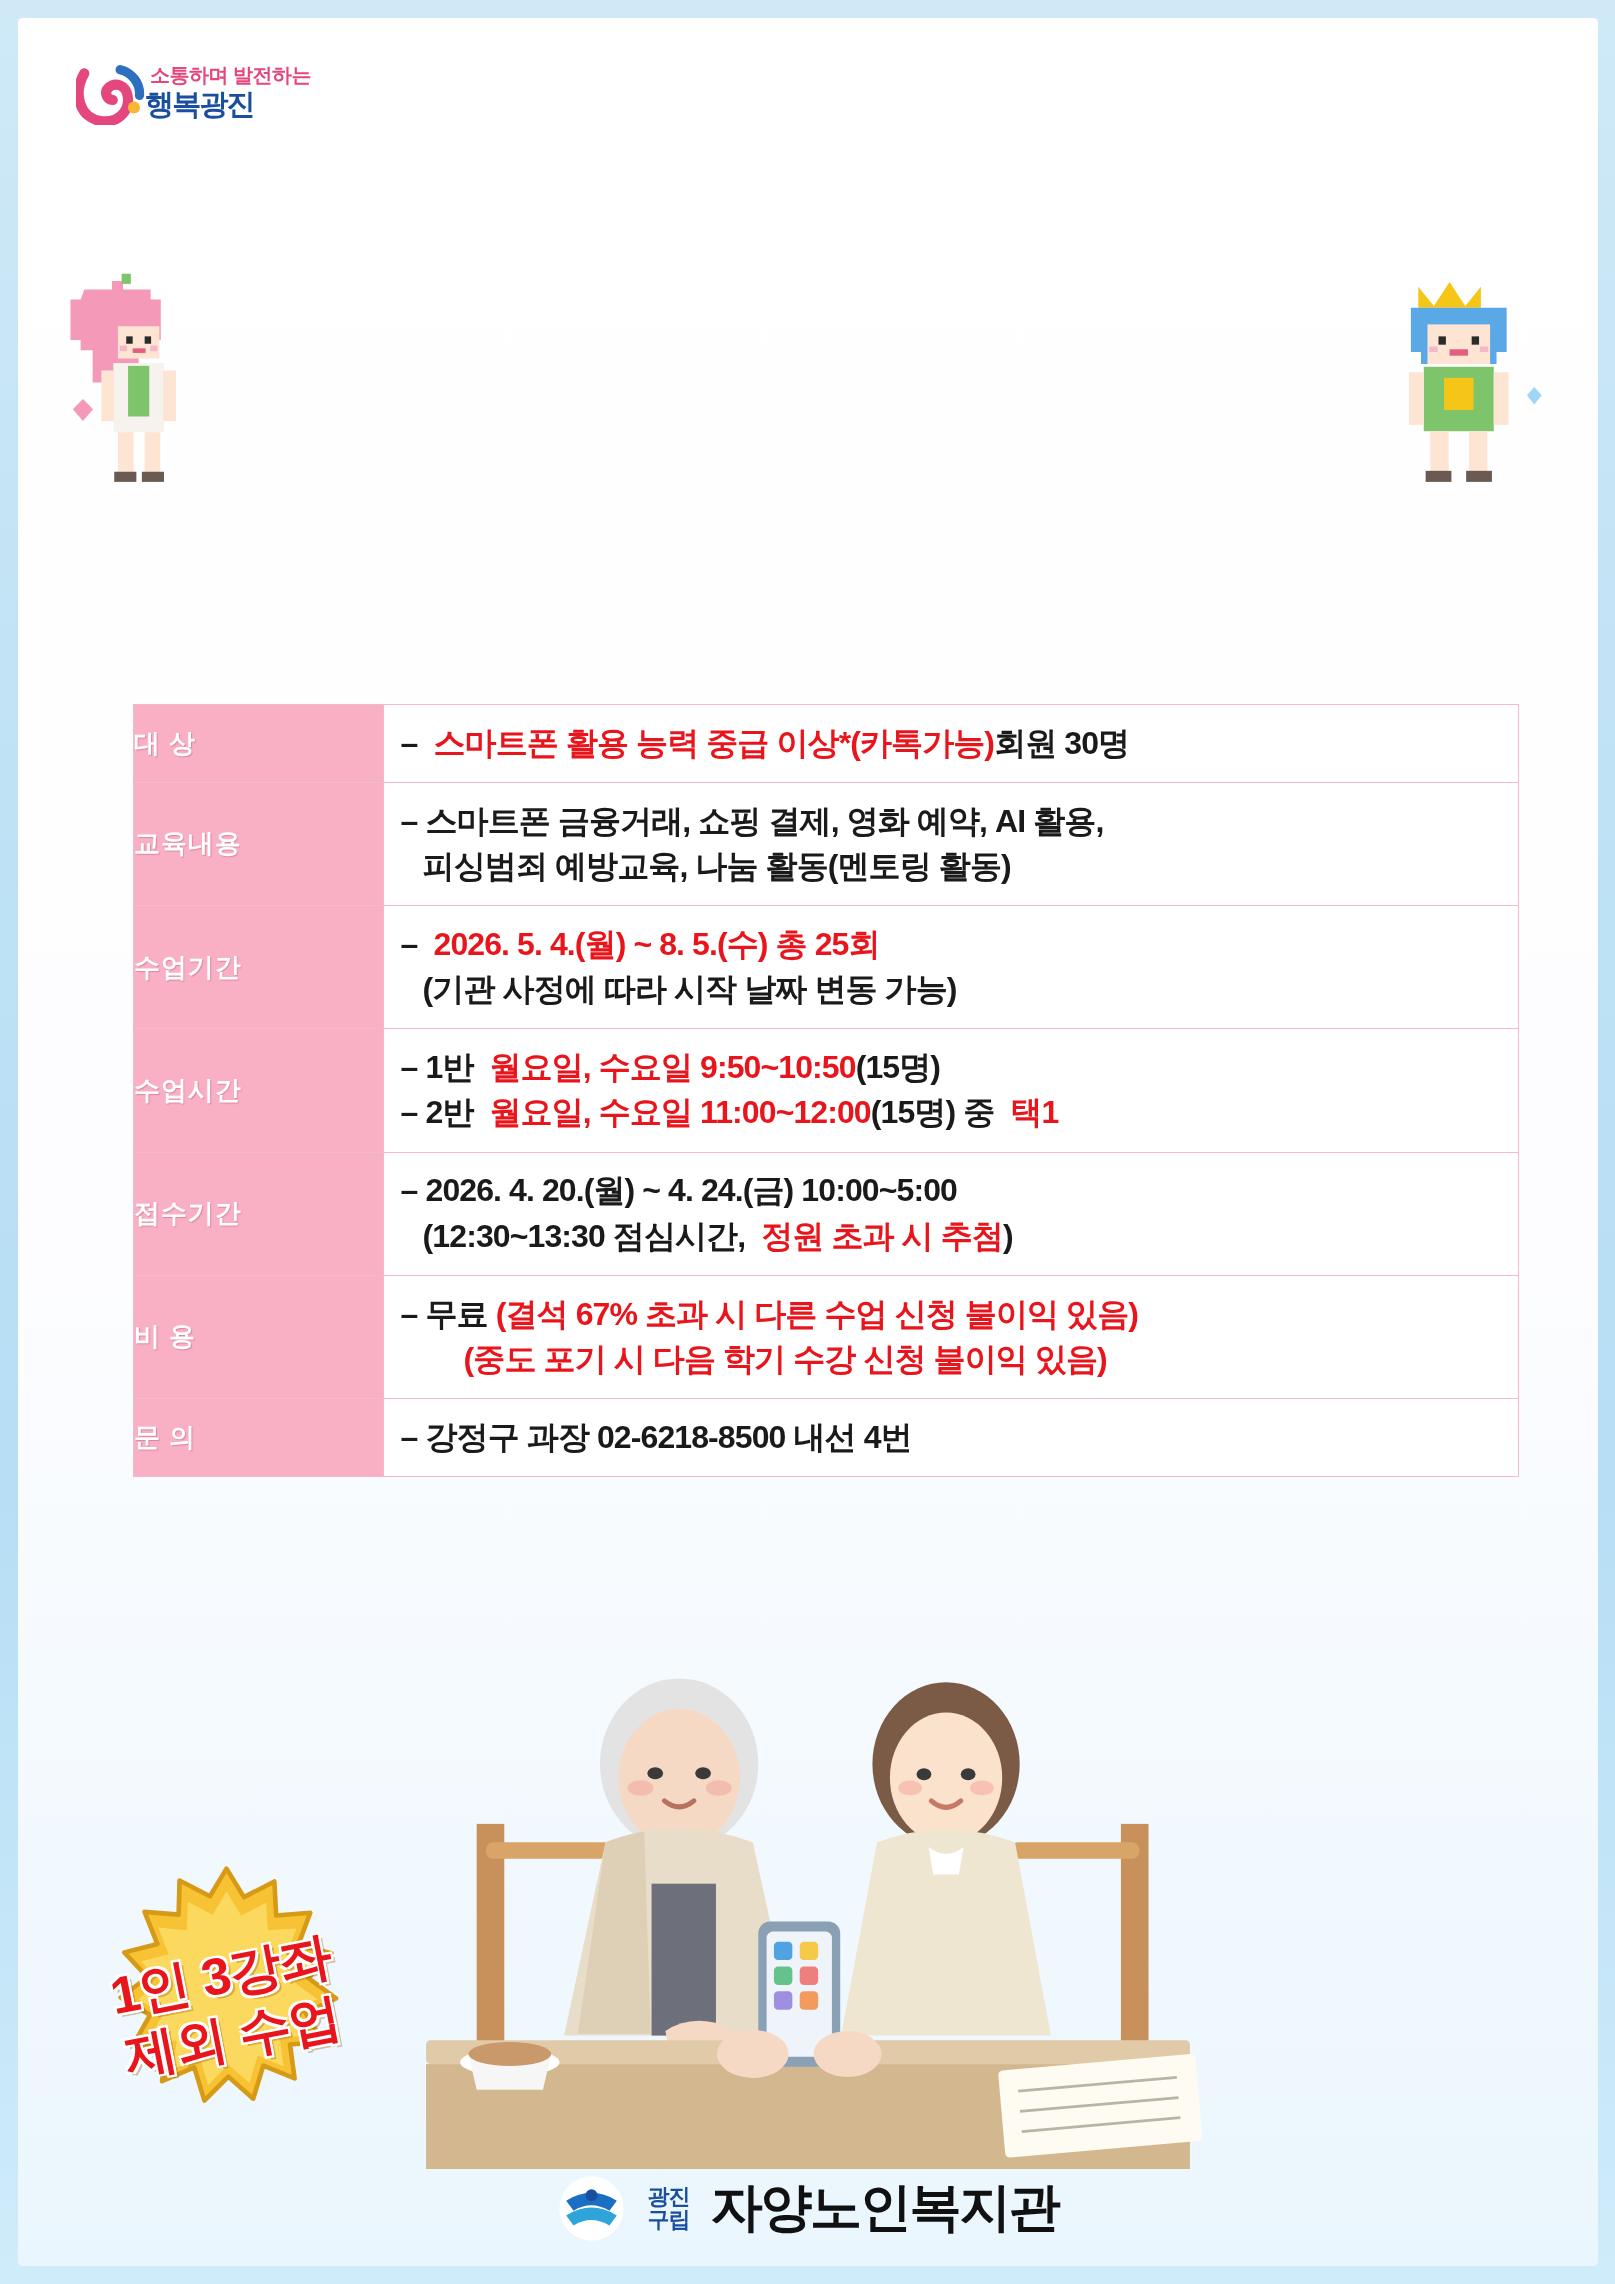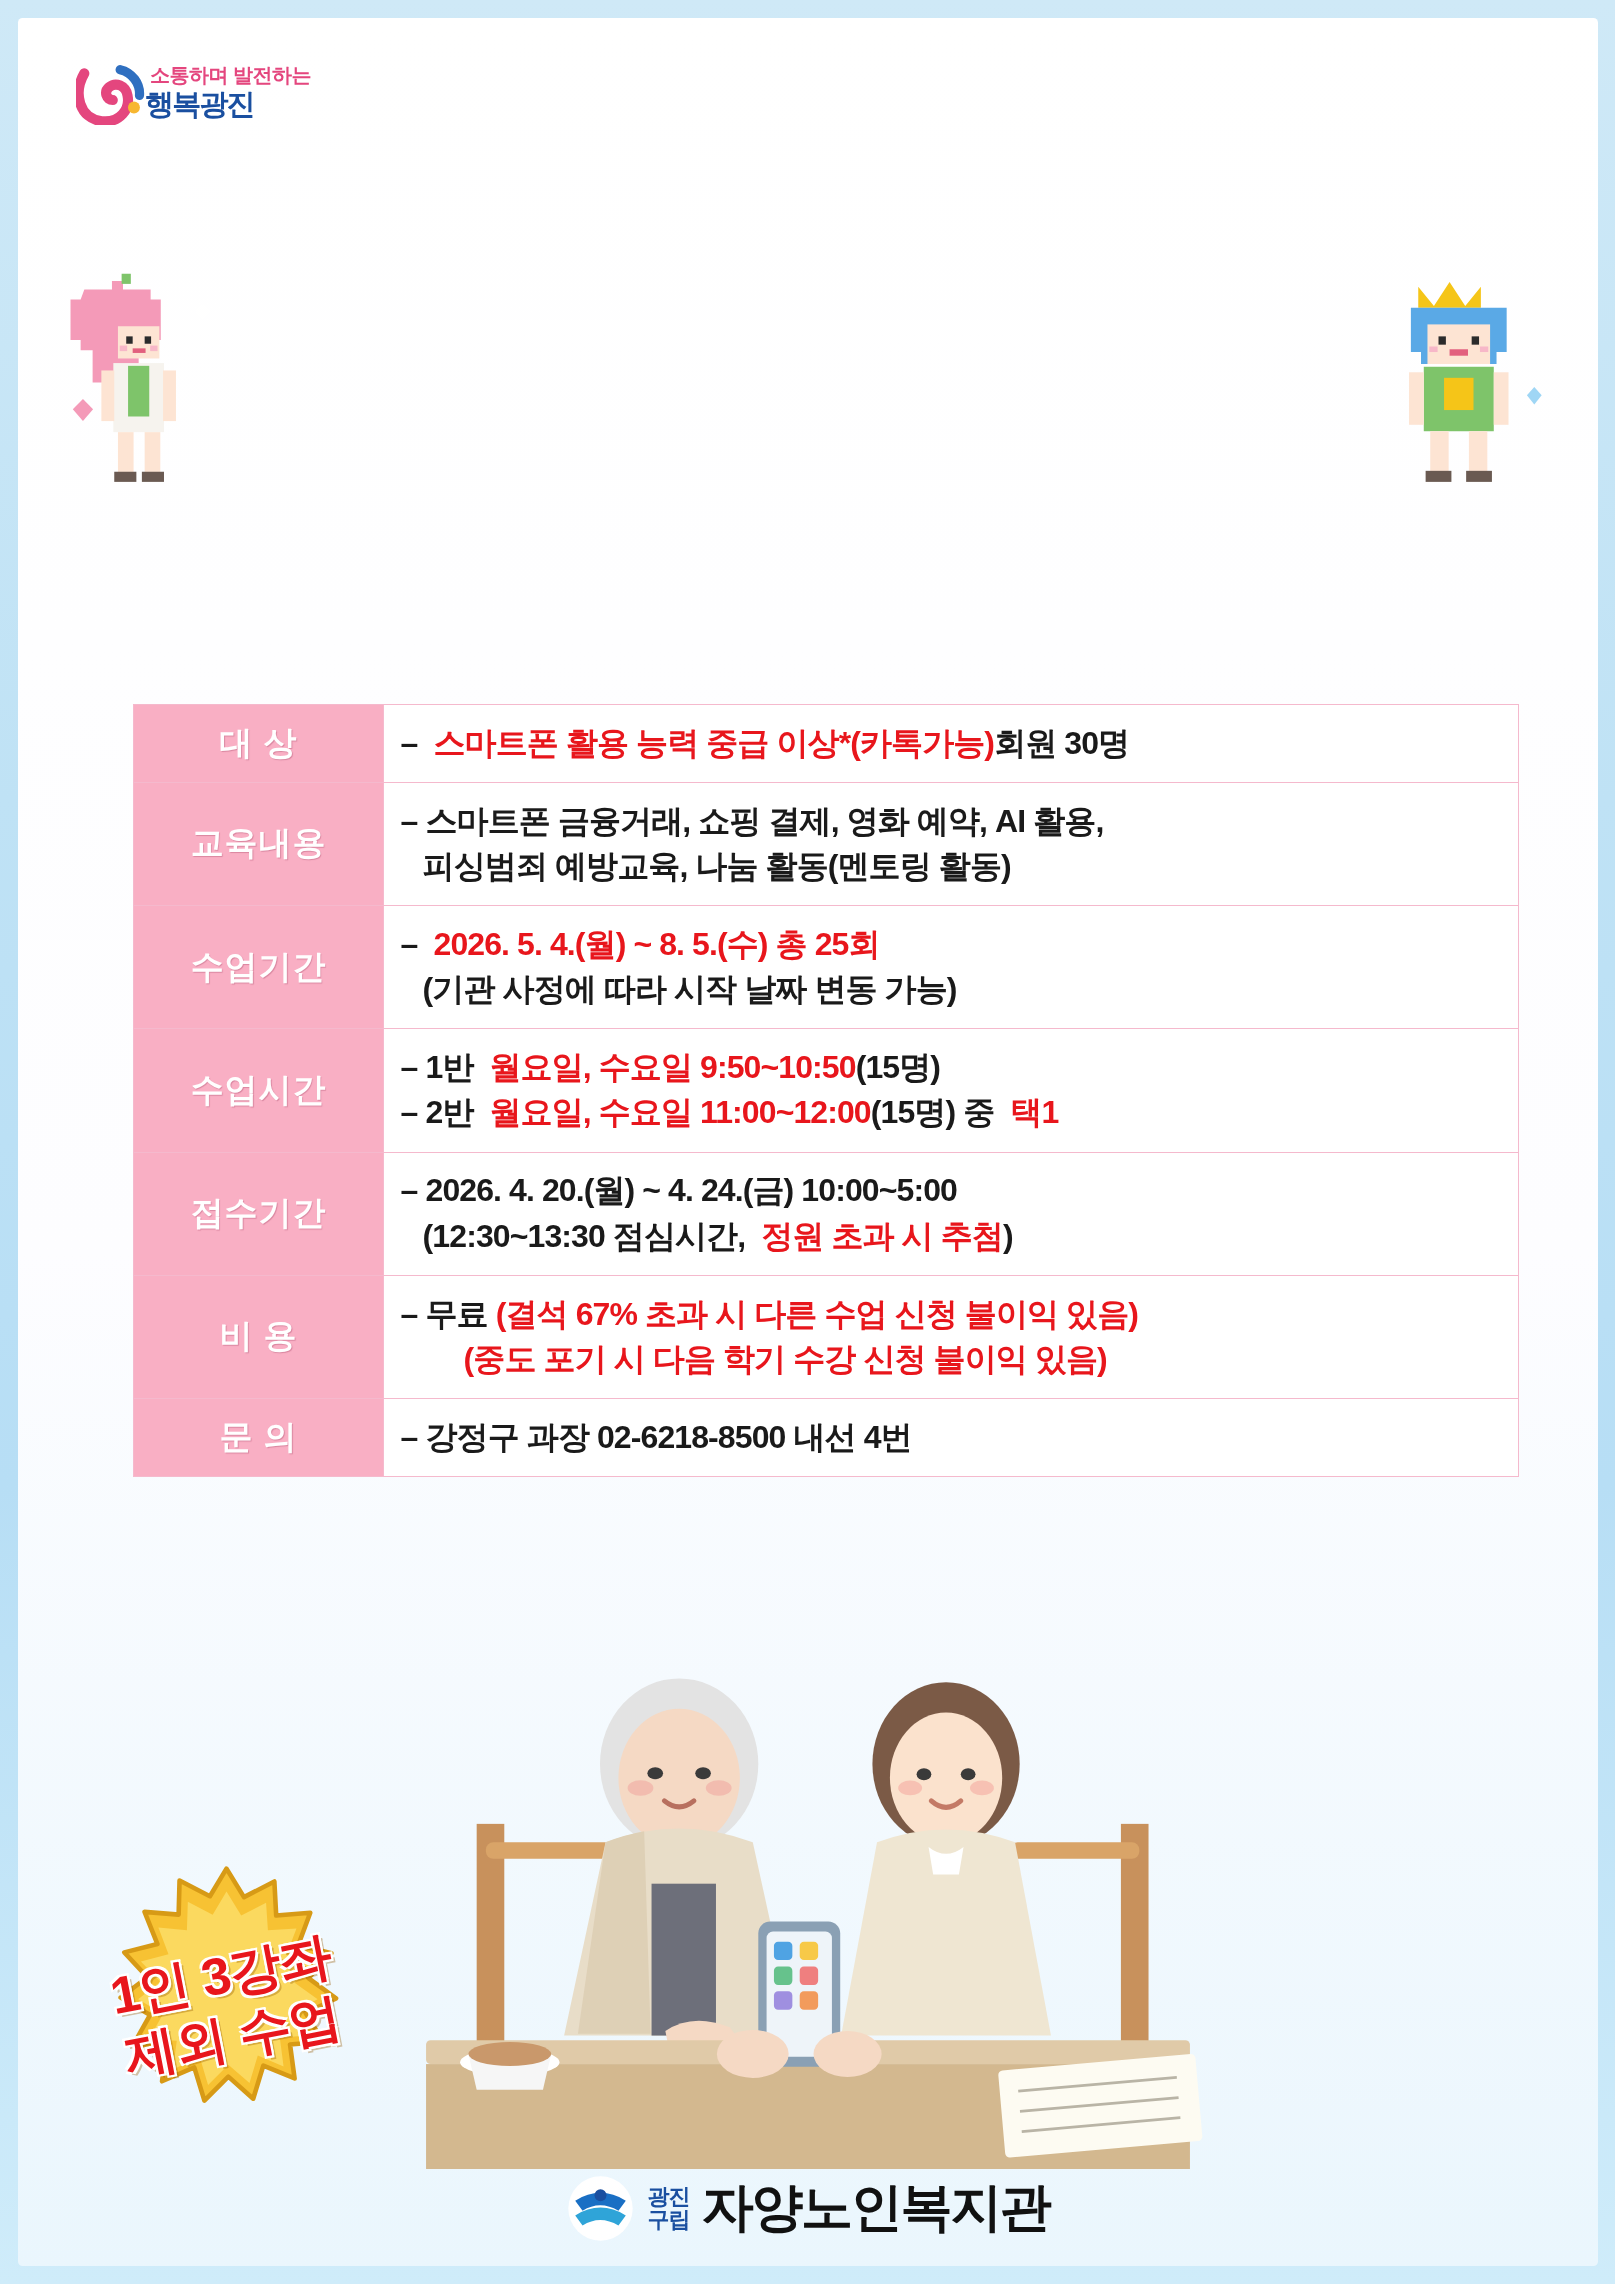--- a/index.html
+++ b/index.html
@@ -130,22 +130,21 @@
     background: rgba(255,255,255,0.92);
   }
   .info-table td {
     border: 1.4px solid #f5b9cd;
     padding: 0;
     vertical-align: middle;
   }
   .info-table .label-cell {
     width: 249px;
     background: #f9afc4;
-    text-align: center;
-    font-size: 33px;
+    font-size: 26px;
     font-weight: bold;
     color: #ffffff;
     letter-spacing: 0.9px;
     padding: 14px 0;
     text-shadow: 0.9px 0.9px 0.9px rgba(160, 60, 95, 0.35);
   }
   .info-table .value-cell {
     padding: 15.7px 18.4px 15.7px 16.6px;
     font-size: 32px;
     font-weight: bold;
@@ -202,21 +201,21 @@
 
   
   .footer {
     position: absolute;
     left: 0;
     bottom: 23px;
     width: 100%;
     display: flex;
     align-items: center;
     justify-content: center;
-    gap: 12px;
+    gap: 21px;
   }
   .footer-mark { width: 69px; height: 69px; }
   .footer-small {
     font-size: 22px;
     font-weight: bold;
     color: #1a4fa0;
     line-height: 1.05;
     letter-spacing: -0.9px;
     text-align: center;
   }

